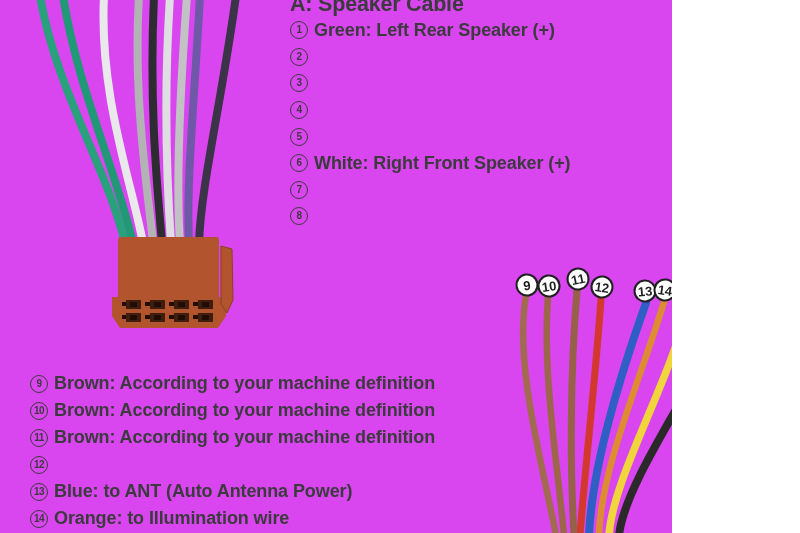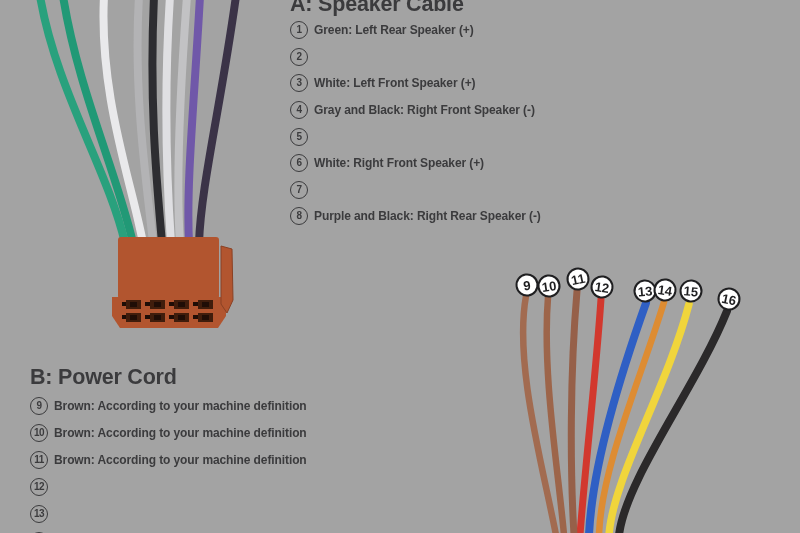--- a/index.html
+++ b/index.html
@@ -1,34 +1,34 @@
 <!DOCTYPE html>
 <html><head>
 <meta charset="utf-8">
 <style>
   html,body{margin:0;padding:0;background:#fff;}
   #canvas{
-    position:relative;width:800px;height:533px;overflow:hidden;
-    background:#a3a3a3;font-family:"Liberation Sans",sans-serif;
+    position:relative;width:672px;height:533px;overflow:hidden;
+    background:#d946ef;font-family:"Liberation Sans",sans-serif;
   }
   .sec{position:absolute;color:#3b3b3d;}
   .sec h2{margin:0;font-size:21.5px;line-height:22px;font-weight:700;letter-spacing:-0.2px;}
   .sec-a{left:290px;top:-7px;}
   .sec-b{left:30px;top:366px;}
   .sec-a .list{margin-top:2px;}
   .sec-b .list{margin-top:4px;}
   .li{display:flex;align-items:center;height:26.6px;}
   .sec-b .li{height:27px;}
   .mk{
     width:16px;height:16px;border:1.7px solid #3b3b3d;border-radius:50%;
     display:inline-flex;align-items:center;justify-content:center;
     font-size:10px;font-weight:700;margin-right:6px;flex:none;
     letter-spacing:-0.6px;line-height:1;
   }
-  .tx{font-size:12px;font-weight:700;white-space:nowrap;letter-spacing:-0.1px;}
+  .tx{font-size:18px;font-weight:700;white-space:nowrap;letter-spacing:-0.1px;}
   svg{position:absolute;display:block;}
   #speaker-harness{left:0;top:0;}
   #power-wires{left:500px;top:263px;}
   .lbl-num{font-size:13px;font-weight:700;font-family:"Liberation Sans",sans-serif;}
 </style>
 </head>
 <body>
 
 <div id="canvas">
 
@@ -86,63 +86,60 @@
     <div class="list">
       <div class="li">
         <span class="mk">1</span>
         <span class="tx">Green: Left Rear Speaker (+)</span>
       </div>
       <div class="li">
         <span class="mk">2</span>
       </div>
       <div class="li">
         <span class="mk">3</span>
-        <span class="tx">White: Left Front Speaker (+)</span>
       </div>
       <div class="li">
         <span class="mk">4</span>
-        <span class="tx">Gray and Black: Right Front Speaker (-)</span>
       </div>
       <div class="li">
         <span class="mk">5</span>
       </div>
       <div class="li">
         <span class="mk">6</span>
         <span class="tx">White: Right Front Speaker (+)</span>
       </div>
       <div class="li">
         <span class="mk">7</span>
       </div>
       <div class="li">
         <span class="mk">8</span>
-        <span class="tx">Purple and Black: Right Rear Speaker (-)</span>
       </div>
     </div>
   </section>
 
   <section class="sec sec-b">
-    <h2>B: Power Cord</h2>
     <div class="list">
       <div class="li">
         <span class="mk">9</span>
         <span class="tx">Brown: According to your machine definition</span>
       </div>
       <div class="li">
         <span class="mk">10</span>
         <span class="tx">Brown: According to your machine definition</span>
       </div>
       <div class="li">
         <span class="mk">11</span>
         <span class="tx">Brown: According to your machine definition</span>
       </div>
       <div class="li">
         <span class="mk">12</span>
       </div>
       <div class="li">
         <span class="mk">13</span>
+        <span class="tx">Blue: to ANT (Auto Antenna Power)</span>
       </div>
       <div class="li">
         <span class="mk">14</span>
         <span class="tx">Orange: to Illumination wire</span>
       </div>
     </div>
   </section>
 
   <svg id="power-wires" width="300" height="270" viewBox="0 0 300 270" fill="none">
     <g stroke-linecap="round" fill="none">

